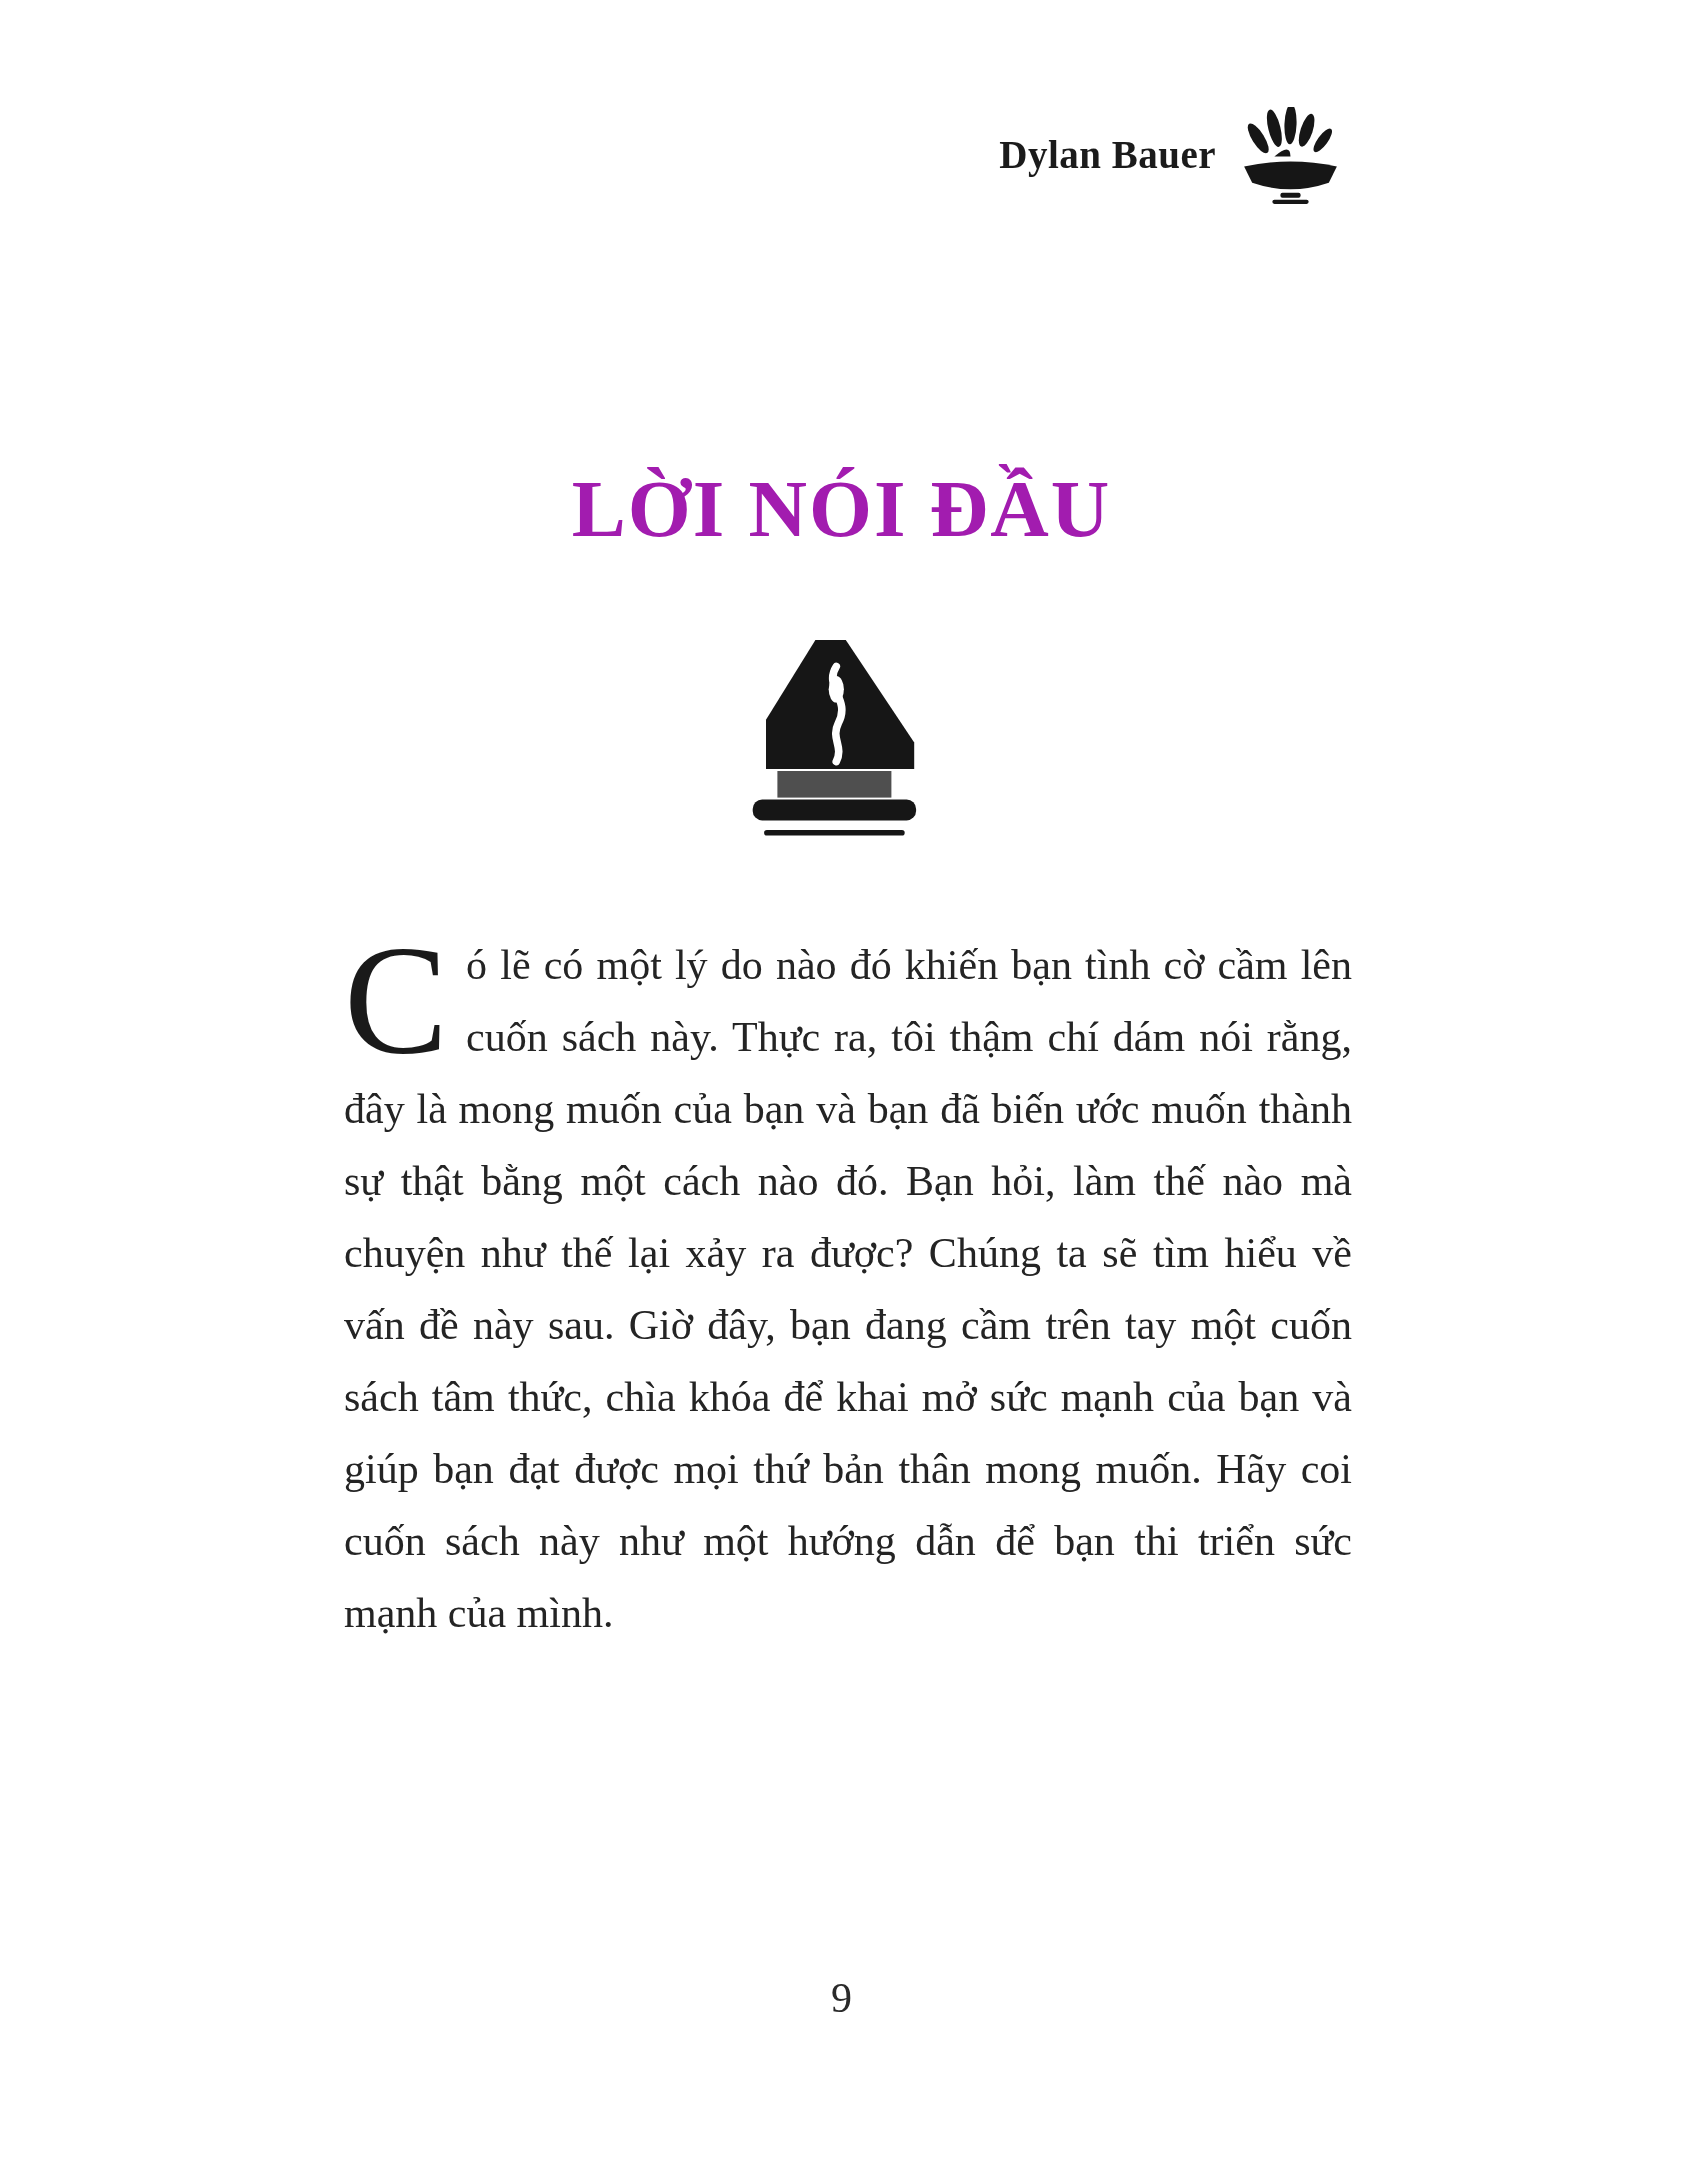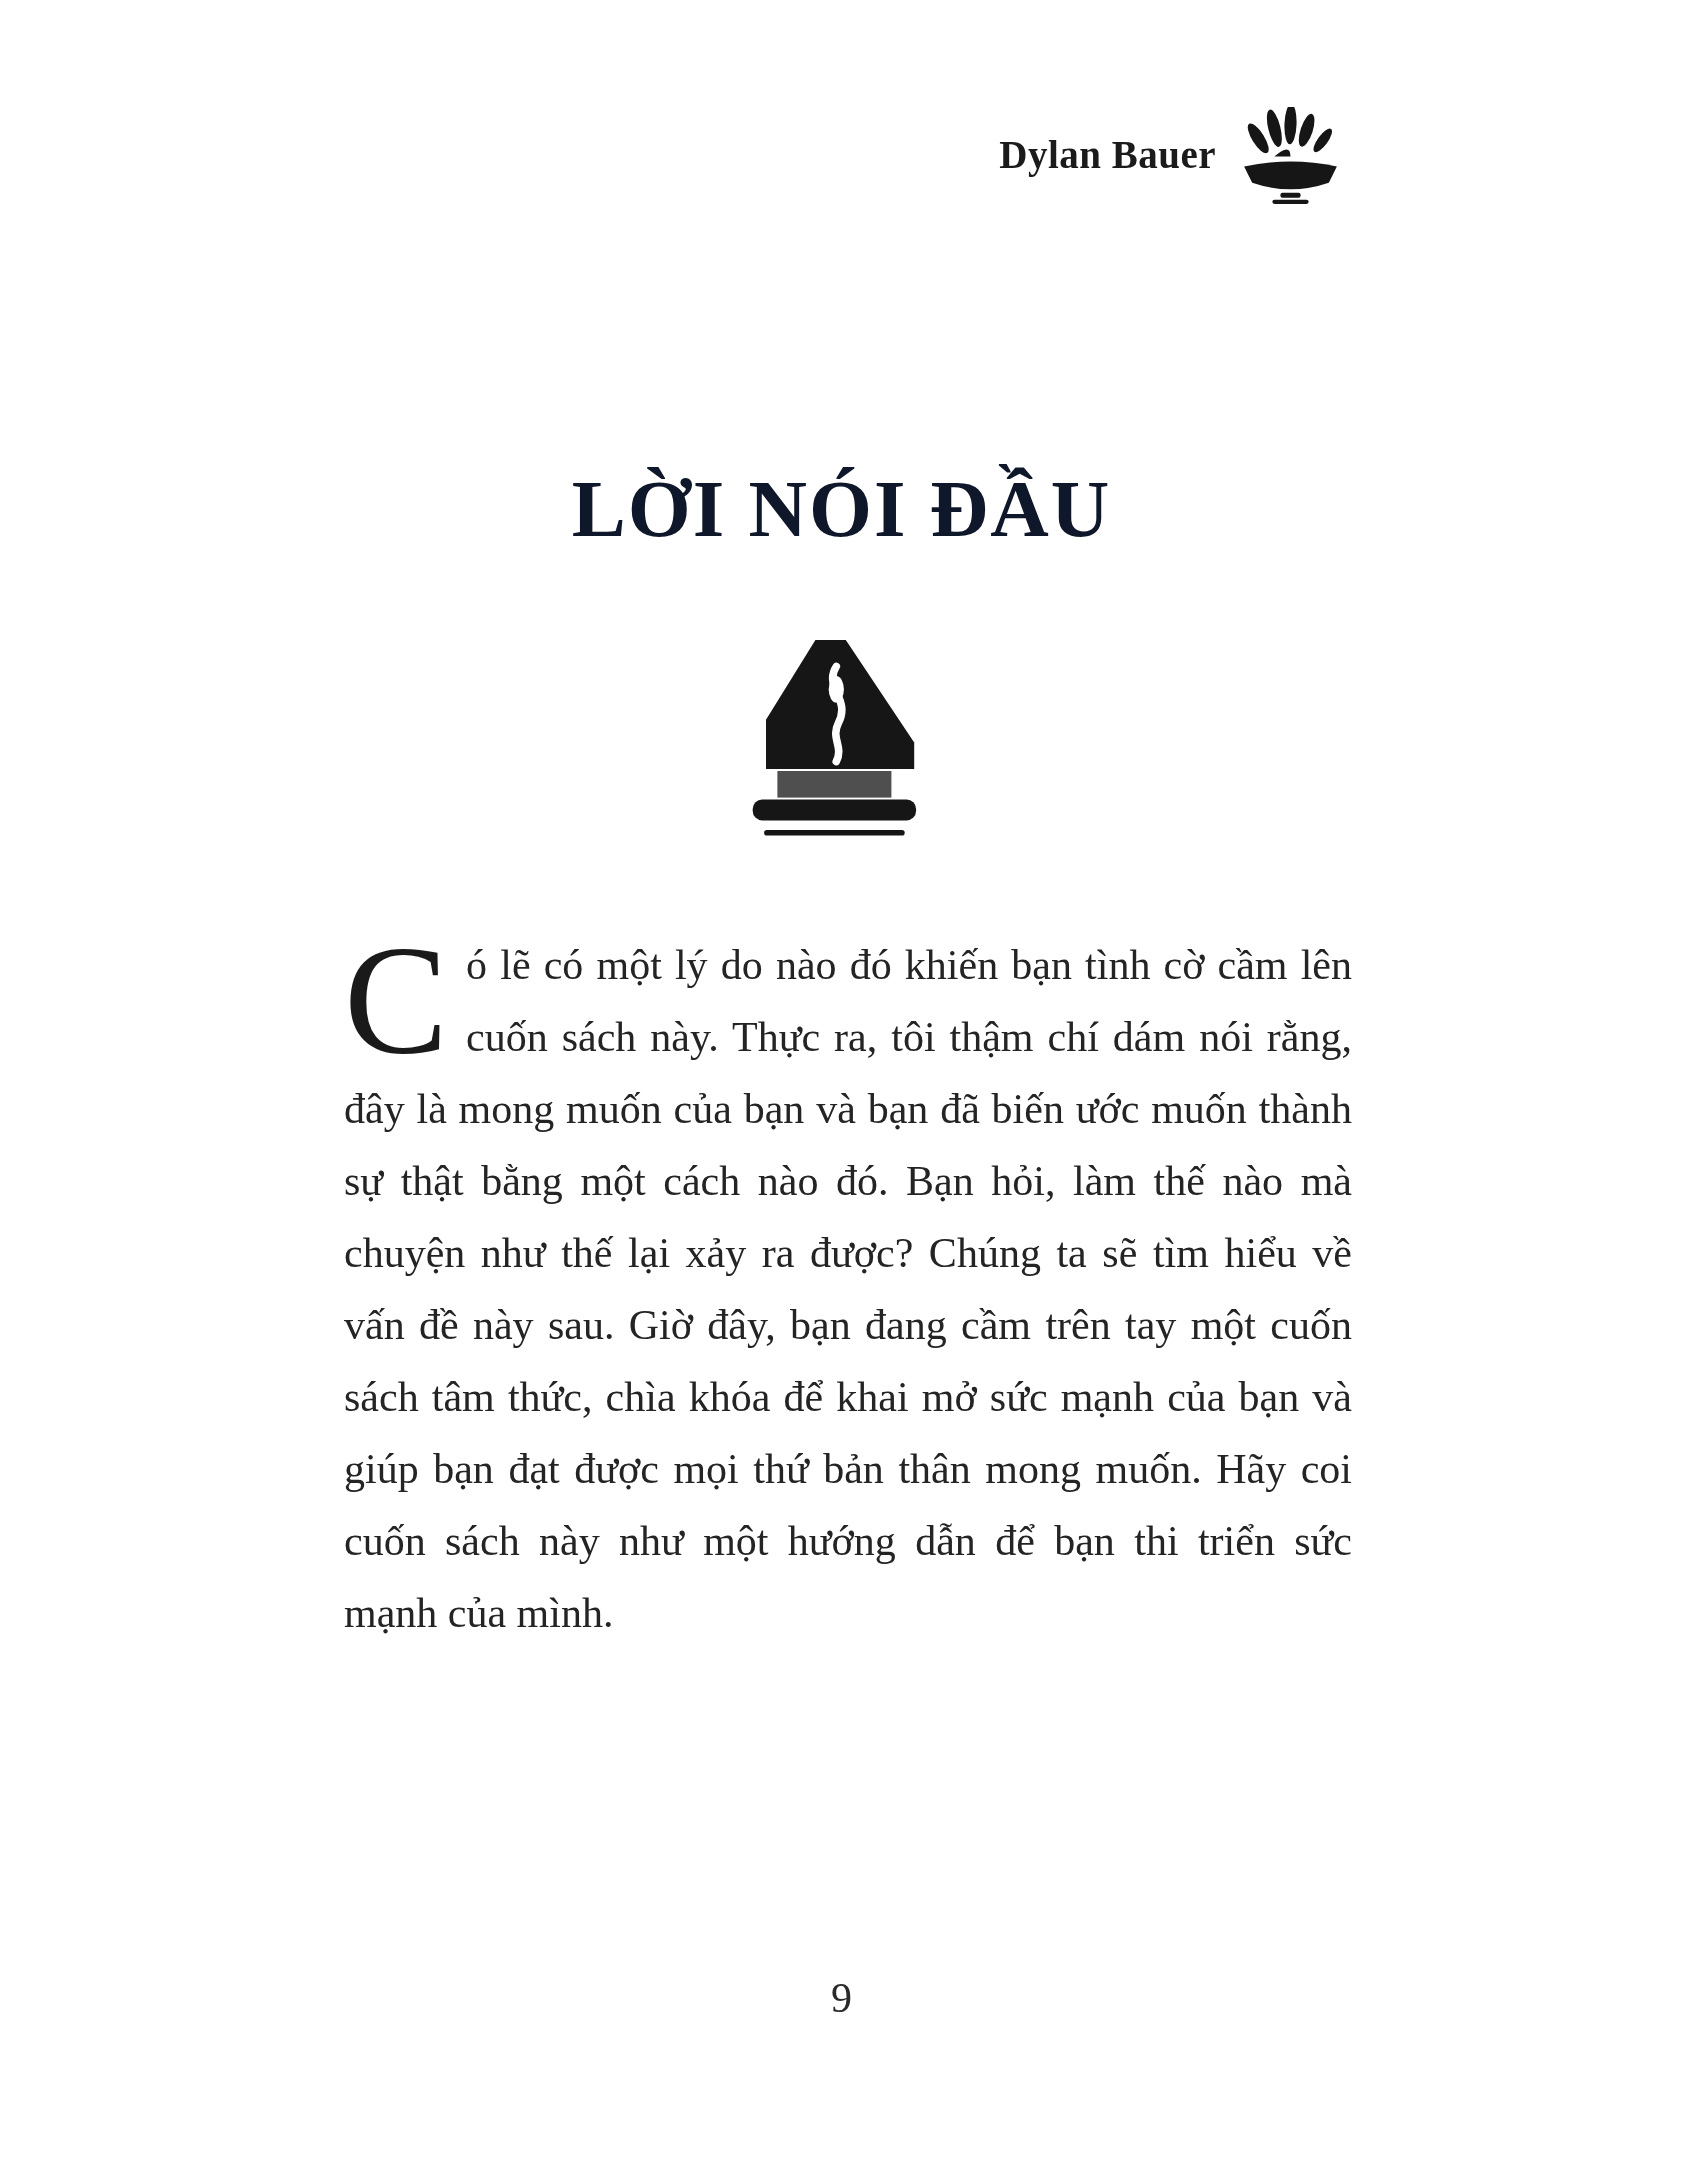--- a/index.html
+++ b/index.html
@@ -40,21 +40,21 @@
   
   .chapter-title {
     position: absolute;
     top: 463px;
     left: 0;
     width: 100%;
     text-align: center;
     font-size: 81px;
     font-weight: 700;
     letter-spacing: 2px;
-    color: #0f172a;
+    color: #a21caf;
     font-family: "Liberation Serif", "DejaVu Serif", serif;
   }
   
   .ornament-wrap {
     position: absolute;
     top: 636px;
     left: 50%;
     transform: translateX(-50%);
   }
   .ornament { width: 190px; height: 213px; }

